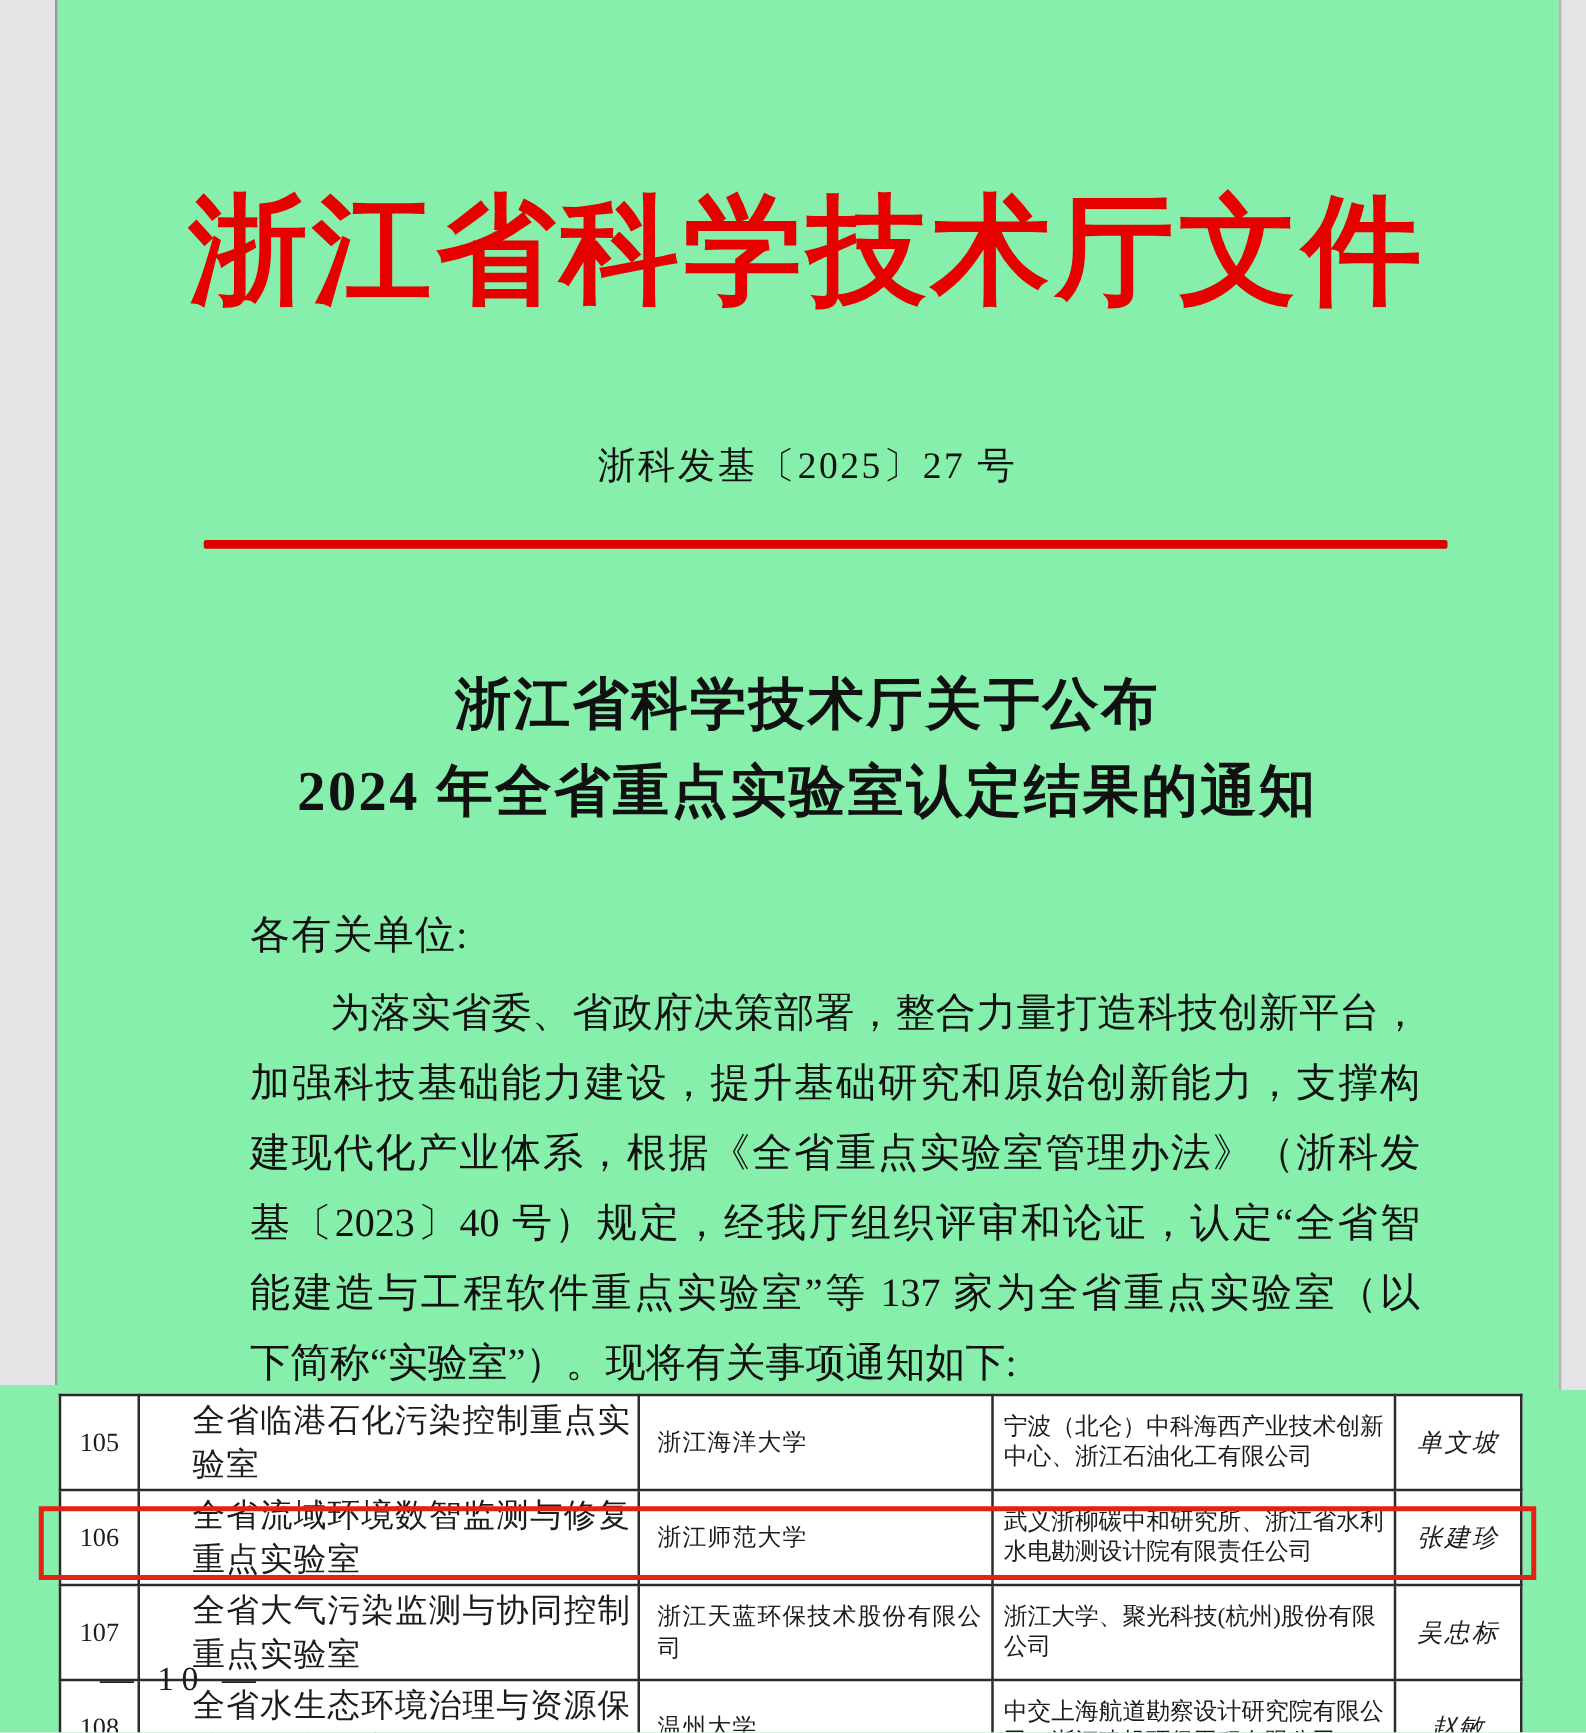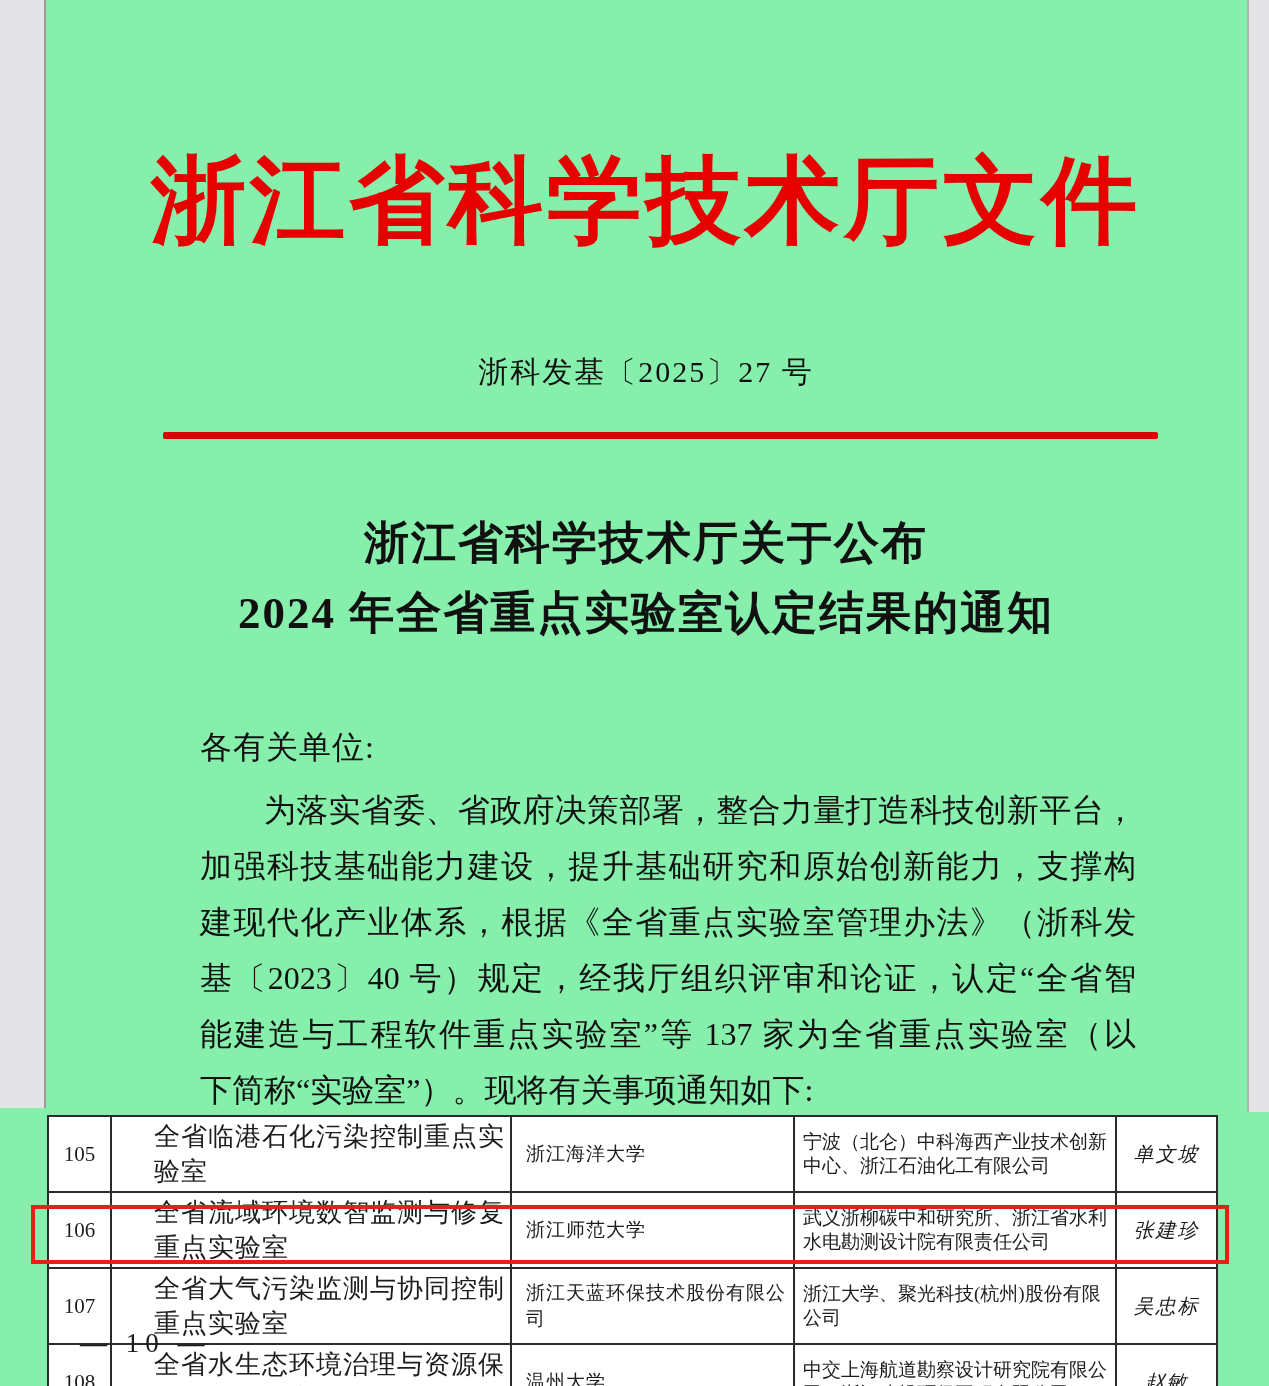--- a/index.html
+++ b/index.html
@@ -38,21 +38,21 @@
     font-size:30px;
     letter-spacing:2px;
   }
   .red-rule{
     position:absolute;left:163px;top:432px;width:995px;height:7px;
     background:var(--rule_red,#dd0000);
     border-radius:2px;
   }
   
   .notice-title{
-    position:absolute;top:508px;left:46px;width:1200px;
+    position:absolute;top:528px;left:46px;width:1200px;
     text-align:center;
     font-weight:bold;
     font-size:45px;
     line-height:70px;
     letter-spacing:2px;
   }
   
   .salutation{
     position:absolute;top:726px;left:200px;
     font-size:32px;

